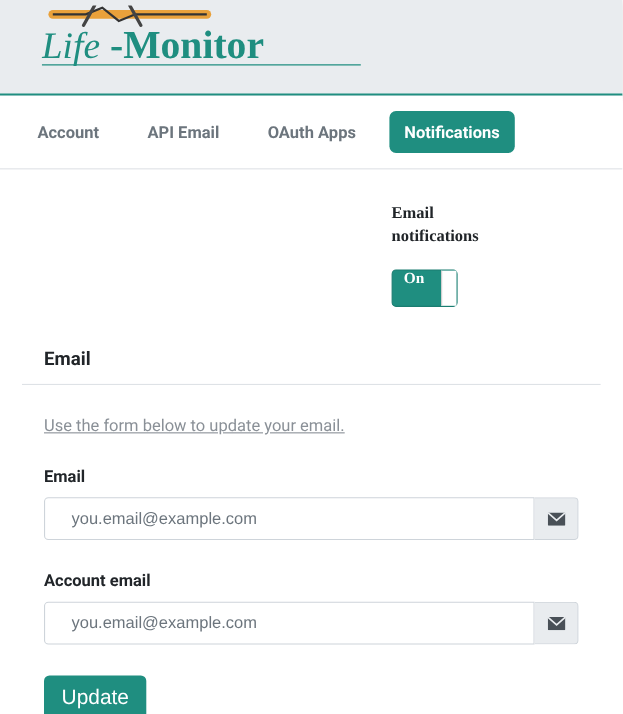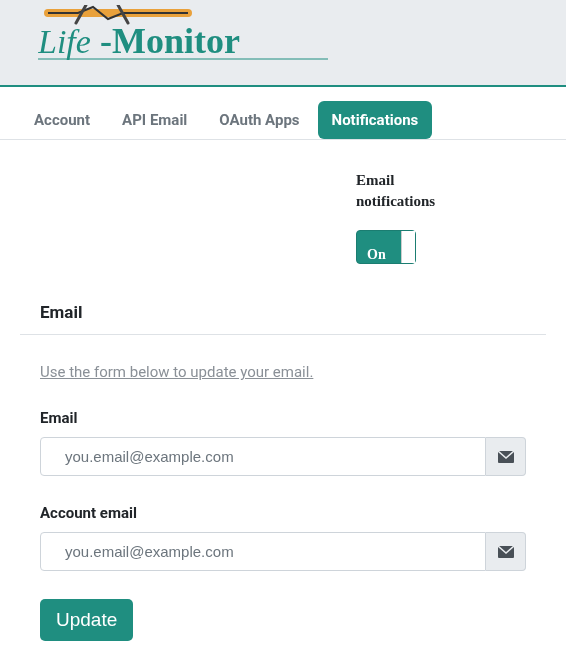--- a/index.html
+++ b/index.html
@@ -19,39 +19,39 @@
   }
   .logo {
     margin-left: 38px;
     height: 65px;
     display: flex;
     align-items: flex-end;
   }
   .logo svg { display: block; }
   .tabs {
     display: flex;
-    gap: 4px;
+    gap: 16px;
     padding: 14px 20px 0 20px;
     border-bottom: 1px solid #dee2e6;
     background: #fff;
   }
   .tab {
     padding: 10px 14px;
     font-weight: 700;
     color: #6c757d;
     font-size: 15px;
     border-radius: 6px 6px 0 0;
     cursor: pointer;
     margin-bottom: -1px;
   }
   .tab.active {
     background: #1f8e80;
     color: #fff;
     border-radius: 6px;
-    margin-bottom: 0;
+    margin-bottom: 14px;
   }
   .content {
     padding: 30px 20px 20px 20px;
   }
   .toggle-row {
     display: flex;
     justify-content: flex-end;
     padding-right: 70px;
     margin-bottom: 38px;
     font-family: Liberation Serif, serif;
@@ -60,21 +60,21 @@
     width: 120px;
   }
   .toggle-label {
     font-weight: 700;
     font-size: 15px;
     margin-bottom: 18px;
     line-height: 1.4;
   }
   .toggle {
     display: inline-flex;
-    align-items: flex-end;
+    align-items: flex-start;
     background: #1f8e80;
     border-radius: 4px;
     width: 60px;
     height: 34px;
     position: relative;
     cursor: pointer;
     border: 1px solid #1b7d71;
   }
   .toggle-text {
     color: #fff;

